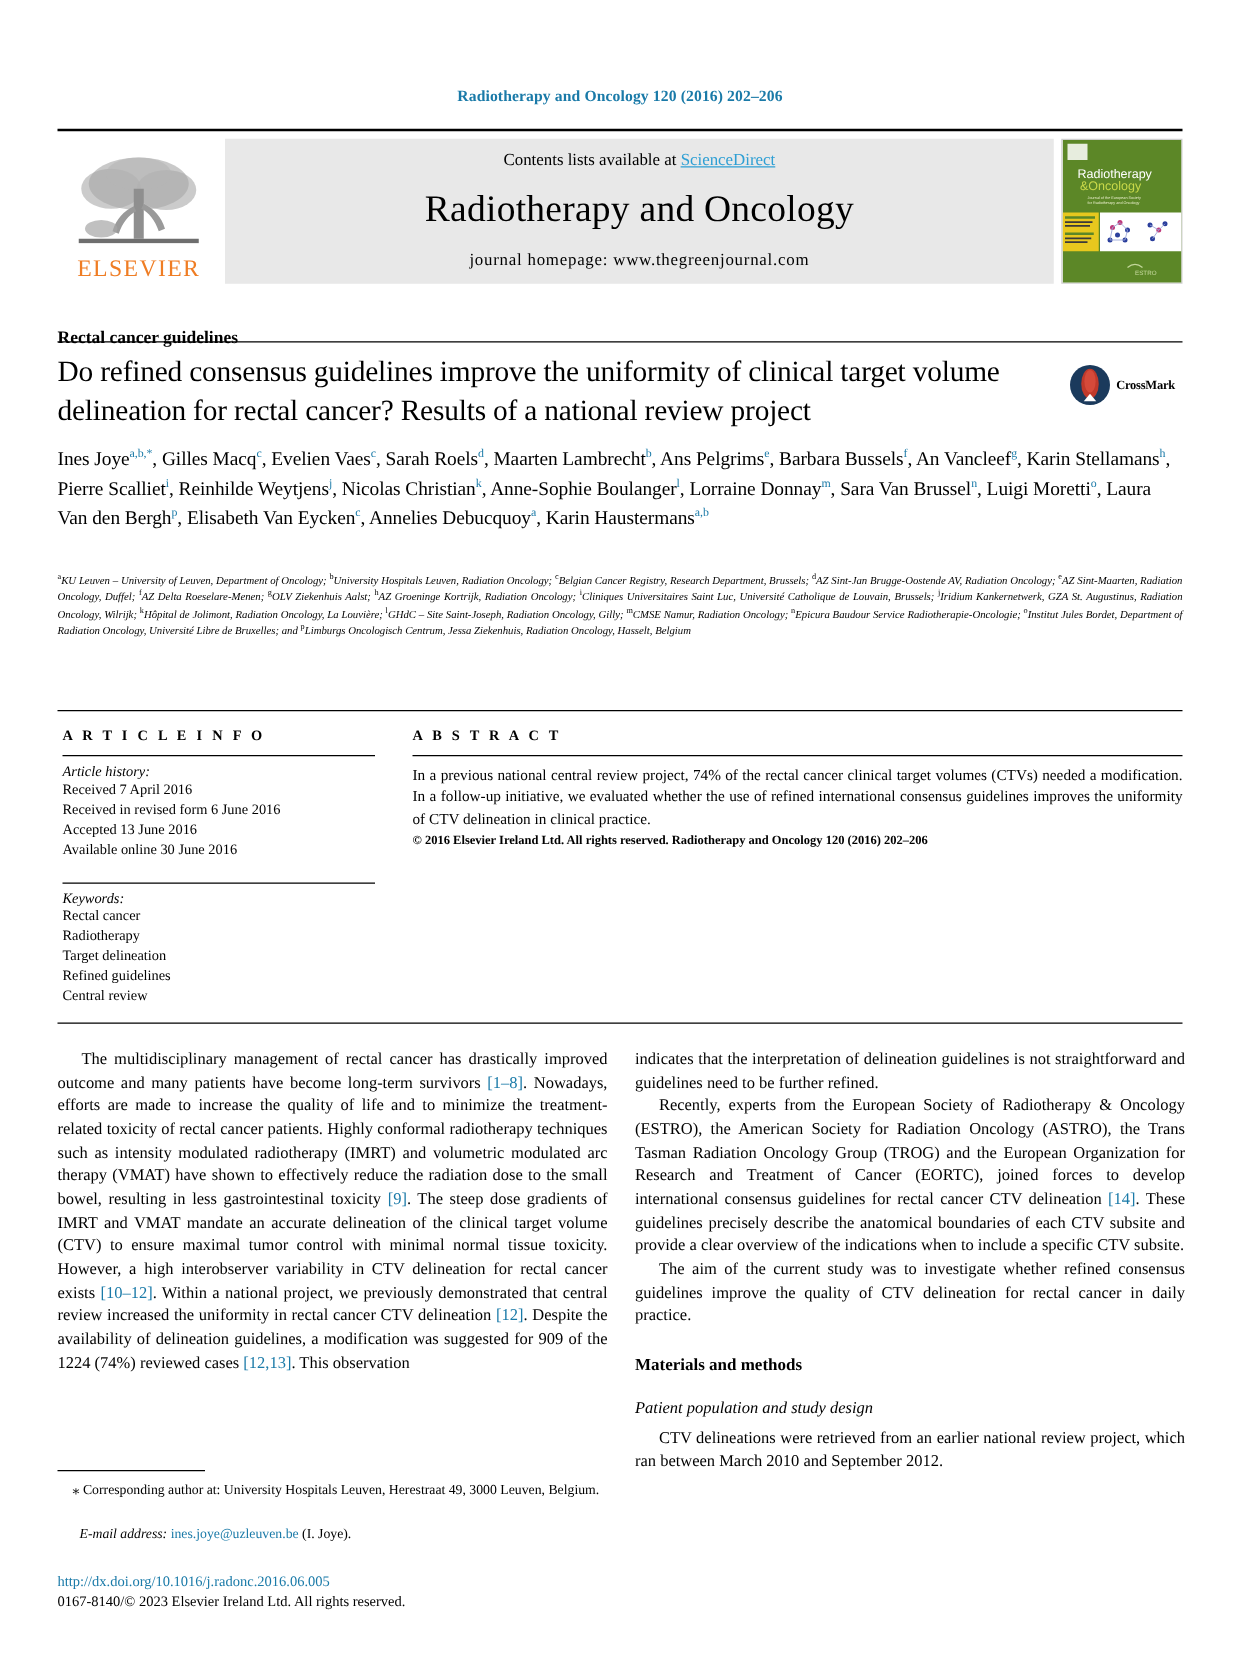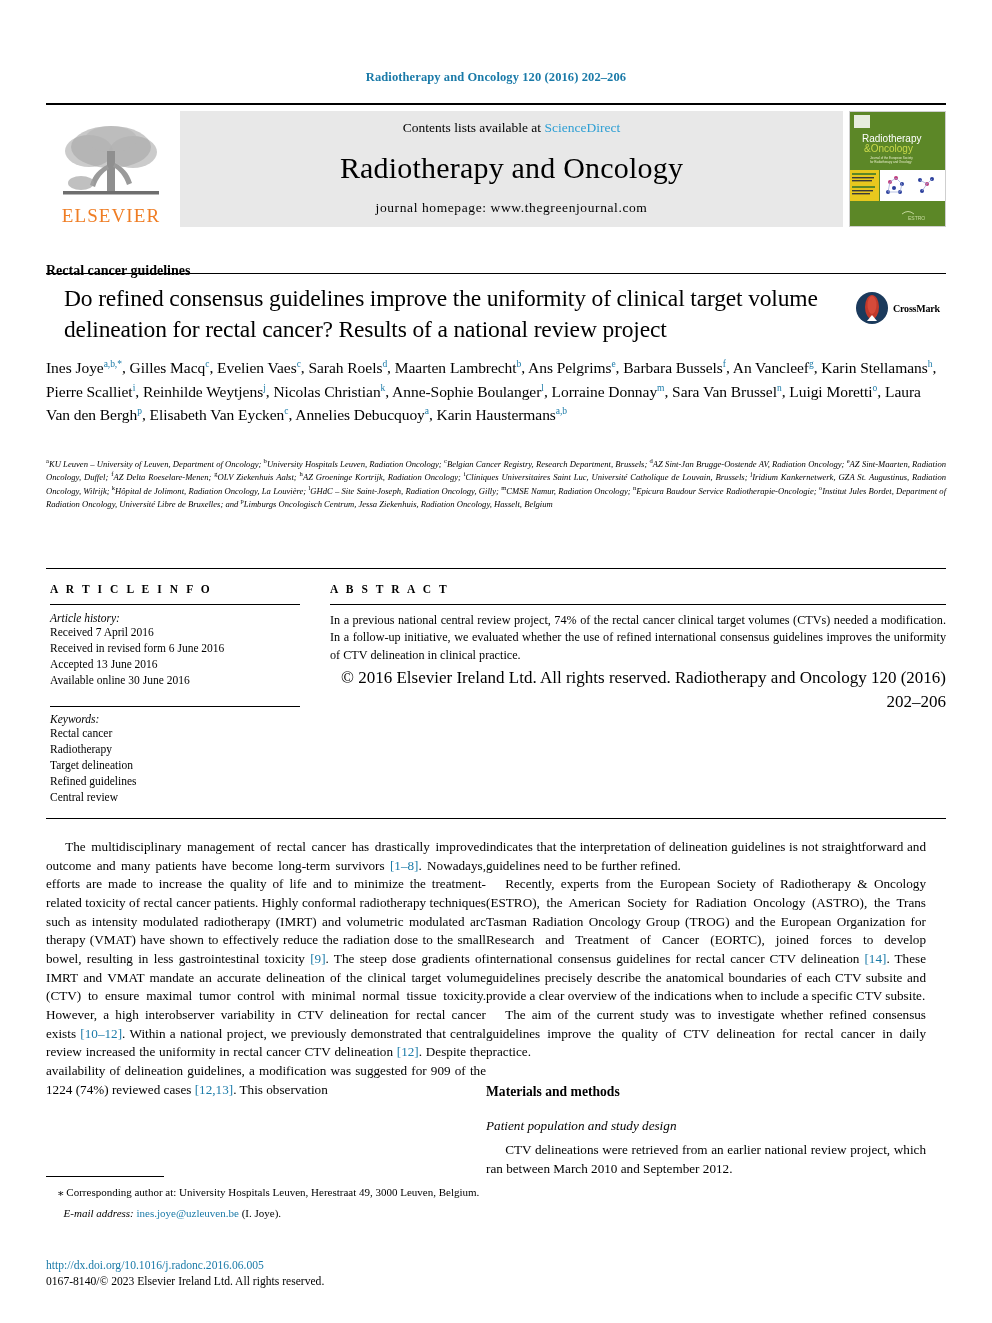--- a/index.html
+++ b/index.html
@@ -78,20 +78,21 @@
     align-items: center;
     padding: 9px 0 11px 0;
     box-sizing: border-box;
   }
   .contents-line {
     font-size: 13.5px;
     color: #000;
   }
   .contents-line .sd {
     color: #2e9fd4;
+    text-decoration: underline;
   }
   .journal-title {
     font-size: 30px;
     letter-spacing: 0.2px;
     line-height: 1;
   }
   .homepage-line {
     font-size: 13.5px;
     letter-spacing: 0.6px;
   }
@@ -117,21 +118,20 @@
     left: 46px; top: 273px;
     width: 900px;
     border-top: 1px solid #000;
   }
 
   
   .title-block {
     position: absolute;
     left: 46px; top: 283px;
     width: 790px;
-    margin-left: 18px;
   }
   .art-title {
     font-size: 23.5px;
     font-weight: normal;
     line-height: 1.33;
     margin: 0;
     letter-spacing: -0.15px;
   }
   .crossmark {
     position: absolute;
@@ -225,35 +225,35 @@
     line-height: 1.39;
   }
   .kw-block { margin-top: 17px; }
   .kw-block .thin-rule { margin-bottom: 6px; }
   .abs-text {
     font-size: 12.2px;
     line-height: 1.42;
     text-align: justify;
   }
   .abs-copy {
-    font-size: 17px;
+    font-size: 10px;
     line-height: 1.42;
-    text-align: right;
     margin-top: 2px;
+    font-weight: bold;
   }
 
   
   .body-left {
     position: absolute;
     left: 46px; top: 838px;
     width: 440px;
   }
   .body-right {
     position: absolute;
-    left: 486px; top: 838px;
+    left: 508px; top: 838px;
     width: 440px;
   }
   .body-left p, .body-right p {
     margin: 0;
     font-size: 13.2px;
     line-height: 1.415;
     text-align: justify;
     text-indent: 1.45em;
     hyphens: none;
   }
@@ -284,21 +284,21 @@
     border-top: 1px solid #000;
     margin-bottom: 8px;
   }
   .footnote p {
     margin: 0;
     font-size: 11px;
     line-height: 1.4;
     text-align: justify;
   }
   .footnote p.fn-star { text-indent: 1.1em; }
-  .footnote .fn-email { text-indent: 1.6em; margin-top: 6px; }
+  .footnote .fn-email { text-indent: 1.6em; margin-top: 20px; }
   .footnote em { font-style: italic; }
   .link { color: #1a7aa8; }
 
   .imprint {
     position: absolute;
     left: 46px; top: 1258px;
     width: 440px;
   }
   .imprint .doi {
     font-size: 11.6px;

